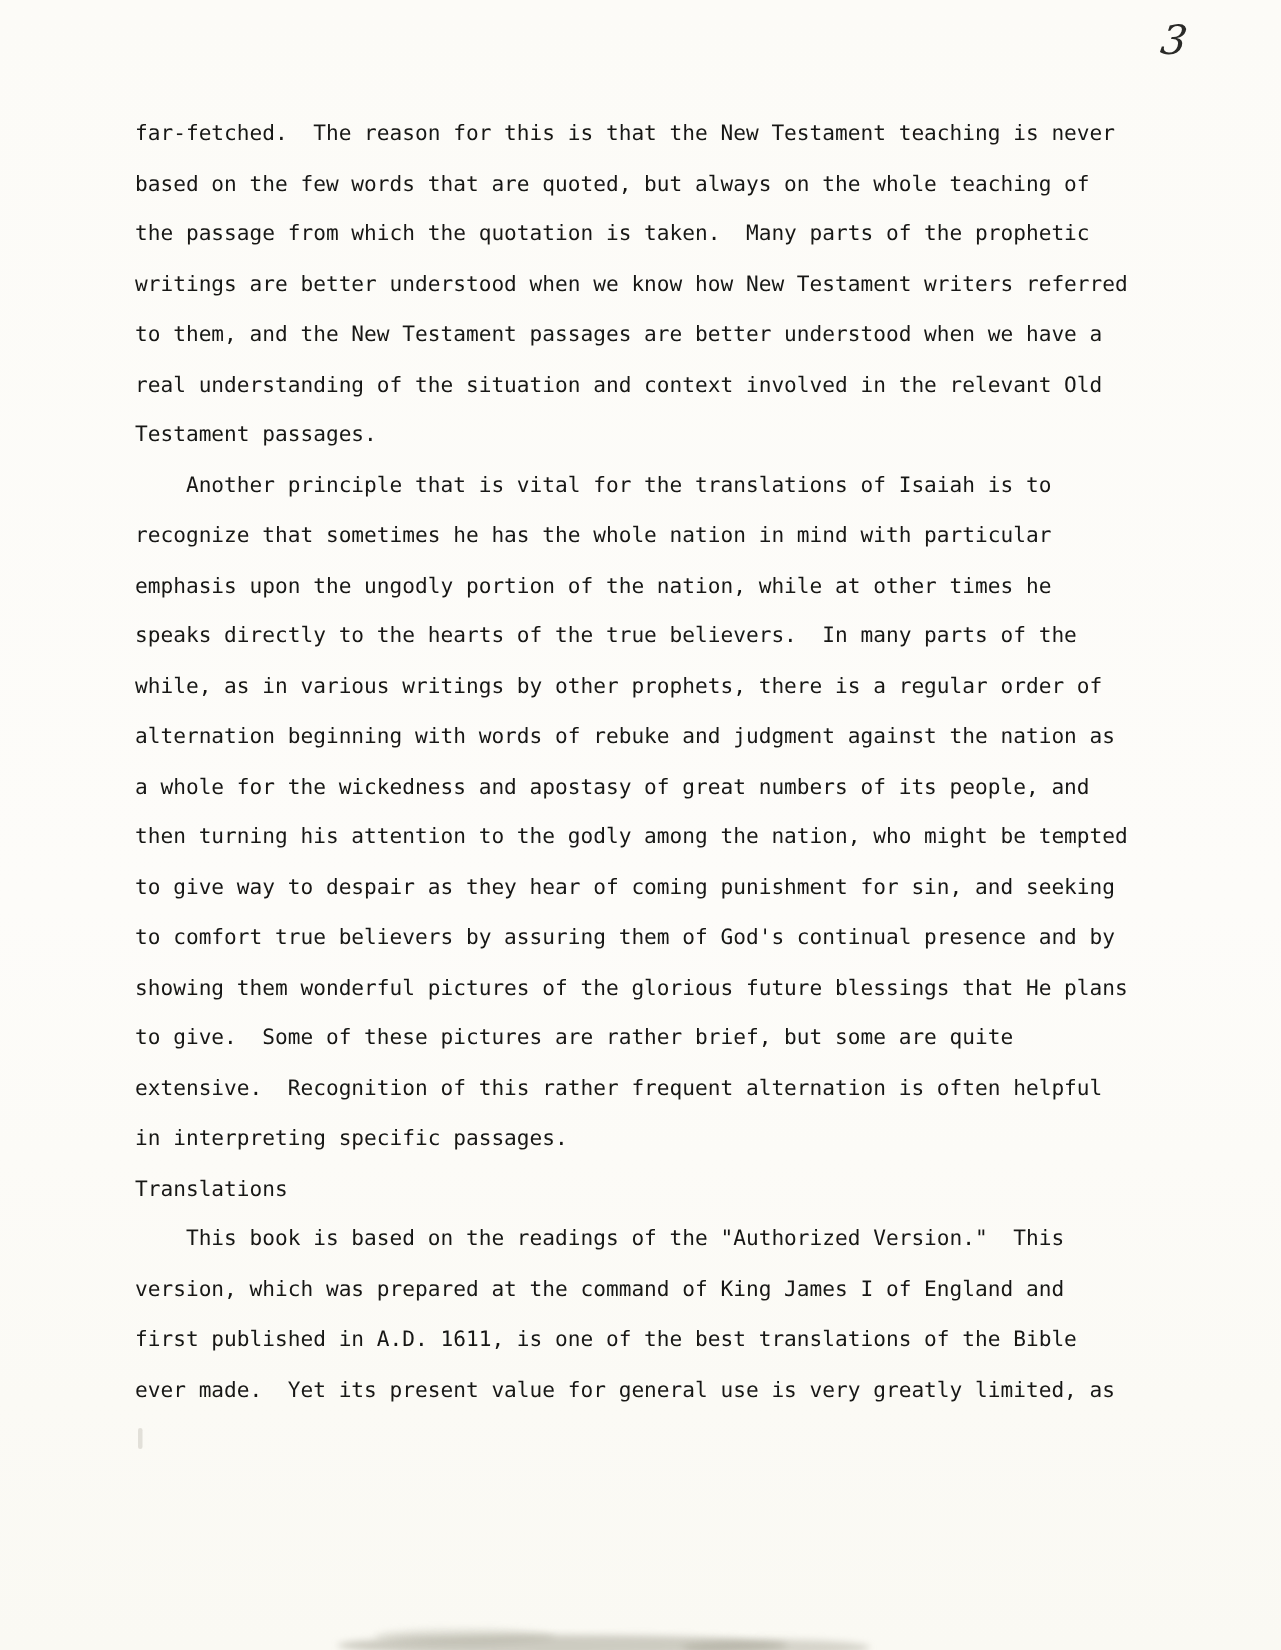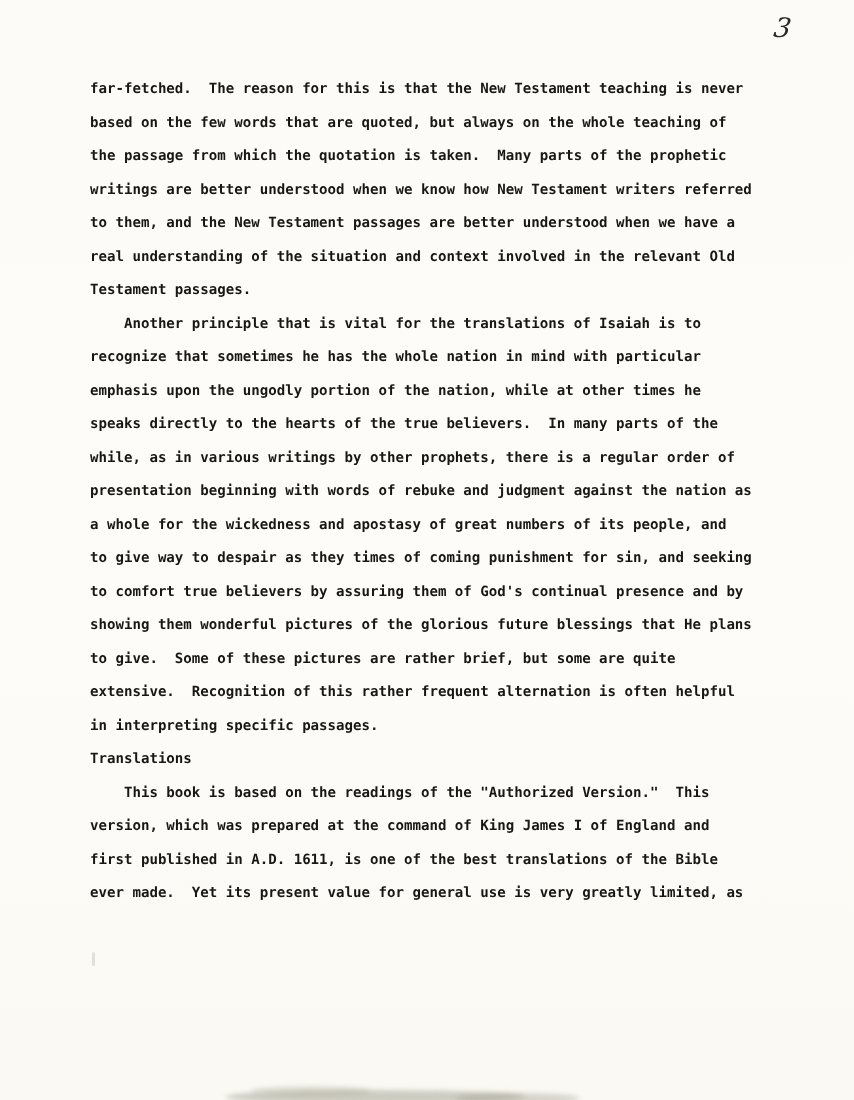--- a/index.html
+++ b/index.html
@@ -28,21 +28,21 @@
     font-weight: 400;
     color: #2a2a28;
     transform: rotate(2deg) skewX(-6deg);
   }
   .page-text {
     position: absolute;
     left: 90px;
     top: 73px;
     width: 672px;
     font-size: 14.1px;
-    font-weight: 700;
+    font-weight: 400;
     line-height: 33.5px;
     letter-spacing: 0;
     color: #171715;
     text-rendering: geometricPrecision;
   }
   .line {
     white-space: pre;
     height: 33.5px;
   }
   .heading-line {
@@ -105,23 +105,24 @@
       <div class="line">real understanding of the situation and context involved in the relevant Old</div>
       <div class="line">Testament passages.</div>
     </div>
 
     <div>
       <div class="line">    Another principle that is vital for the translations of Isaiah is to</div>
       <div class="line">recognize that sometimes he has the whole nation in mind with particular</div>
       <div class="line">emphasis upon the ungodly portion of the nation, while at other times he</div>
       <div class="line">speaks directly to the hearts of the true believers.  In many parts of the</div>
       <div class="line">while, as in various writings by other prophets, there is a regular order of</div>
-      <div class="line">presentation beginning with words of rebuke and judgment against the nation as</div>
+      <div class="line">alternation beginning with words of rebuke and judgment against the nation as</div>
       <div class="line">a whole for the wickedness and apostasy of great numbers of its people, and</div>
-      <div class="line">to give way to despair as they times of coming punishment for sin, and seeking</div>
+      <div class="line">then turning his attention to the godly among the nation, who might be tempted</div>
+      <div class="line">to give way to despair as they hear of coming punishment for sin, and seeking</div>
       <div class="line">to comfort true believers by assuring them of God's continual presence and by</div>
       <div class="line">showing them wonderful pictures of the glorious future blessings that He plans</div>
       <div class="line">to give.  Some of these pictures are rather brief, but some are quite</div>
       <div class="line">extensive.  Recognition of this rather frequent alternation is often helpful</div>
       <div class="line">in interpreting specific passages.</div>
     </div>
 
     <div class="heading-line">Translations</div>
 
     <div>

